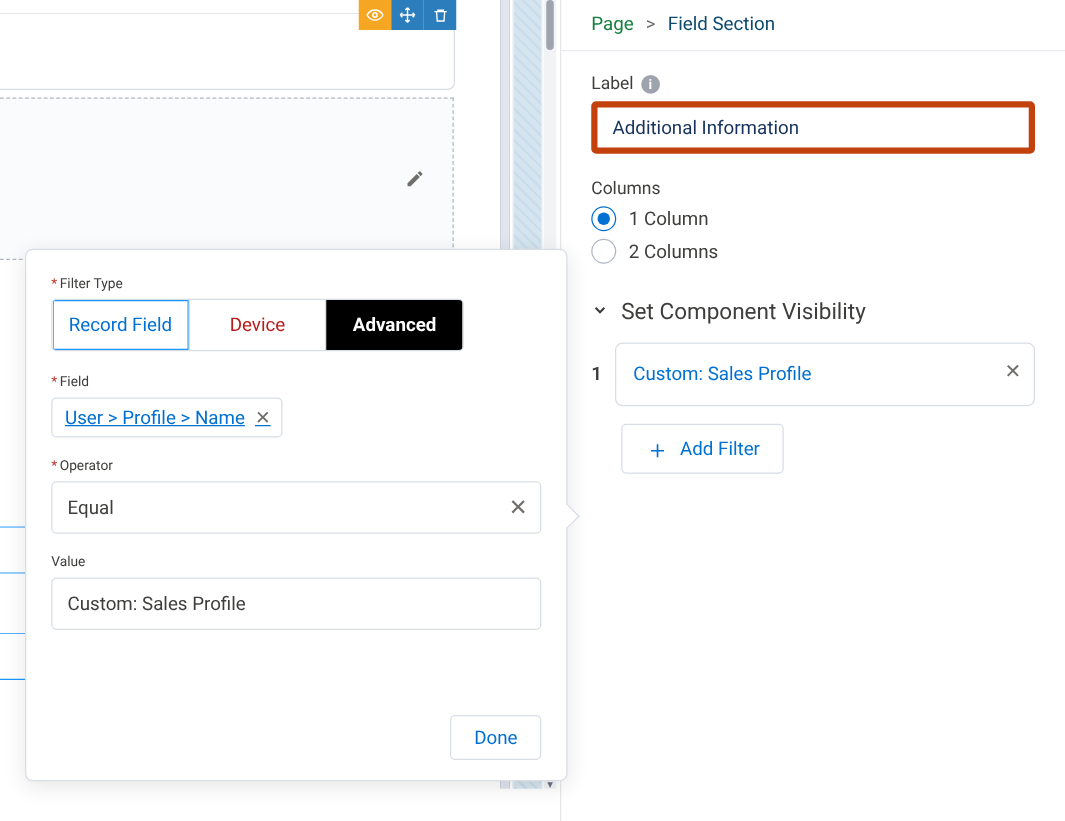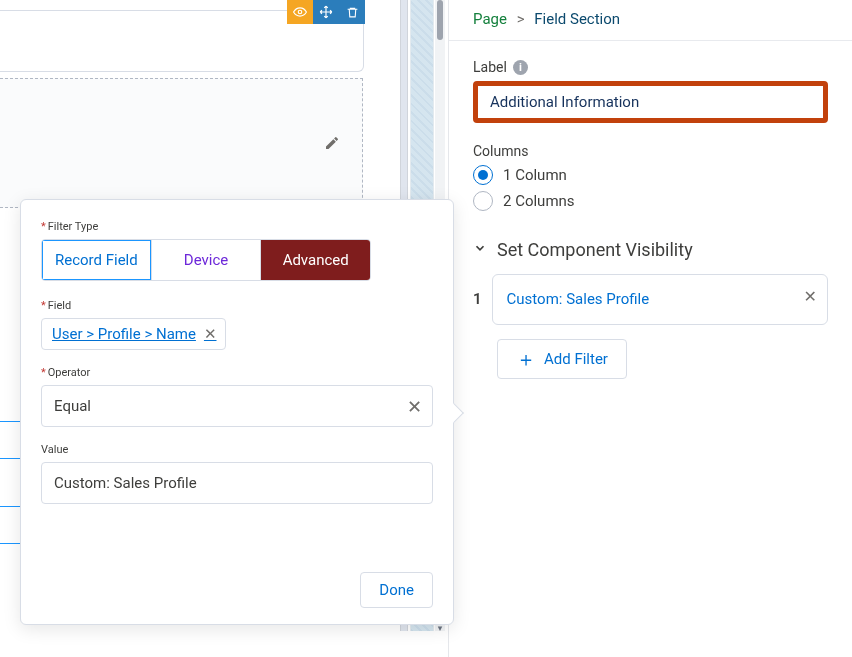--- a/index.html
+++ b/index.html
@@ -184,22 +184,22 @@
     border:1px solid #d8dde6; border-radius:4px; overflow:hidden;
     margin-bottom:18px;
   }
   .seg-item {
     flex:1; display:flex; align-items:center; justify-content:center;
     font-size:15px; cursor:pointer;
     border-right:1px solid #d8dde6;
   }
   .seg-item:last-child{border-right:none;}
   .seg-item.active-outline { color:#0070d2; box-shadow: inset 0 0 0 1px #1b96ff; }
-  .seg-item.plain { color:#6d28d9; }
-  .seg-item.active-fill { background:#7f1d1d; color:#fff; }
+  .seg-item.plain { color:#b91c1c; }
+  .seg-item.active-fill { background:#000000; color:#fff;font-weight:bold; }
 
   .pill {
     display:inline-flex; align-items:center;
     border:1px solid #d8dde6; border-radius:4px;
     padding:6px 8px 6px 10px; font-size:15px; color:#0070d2;
     gap:4px; margin-bottom:16px;text-decoration:underline;
   }
   .pill .x { color:#706e6b; margin-left:4px; font-size:15px; cursor:pointer;}
 
   .combo {

